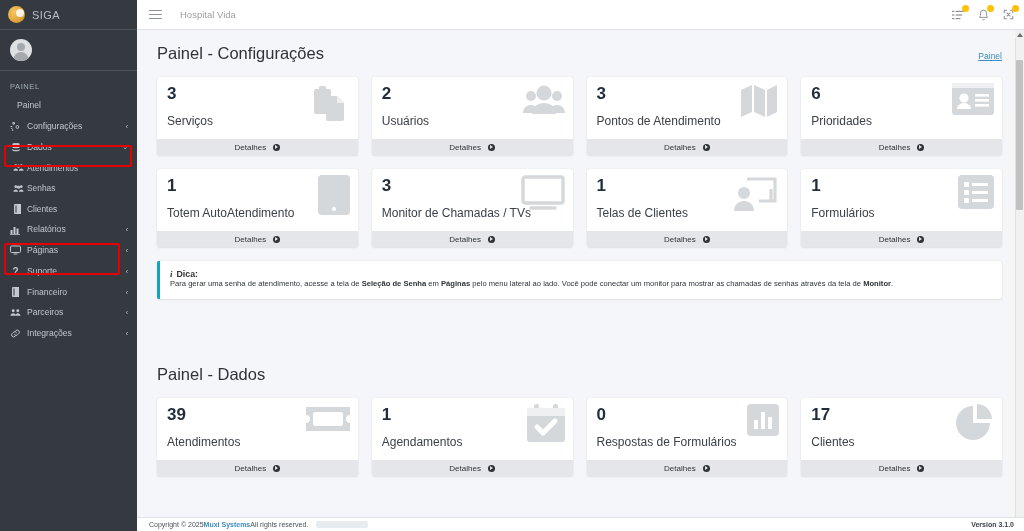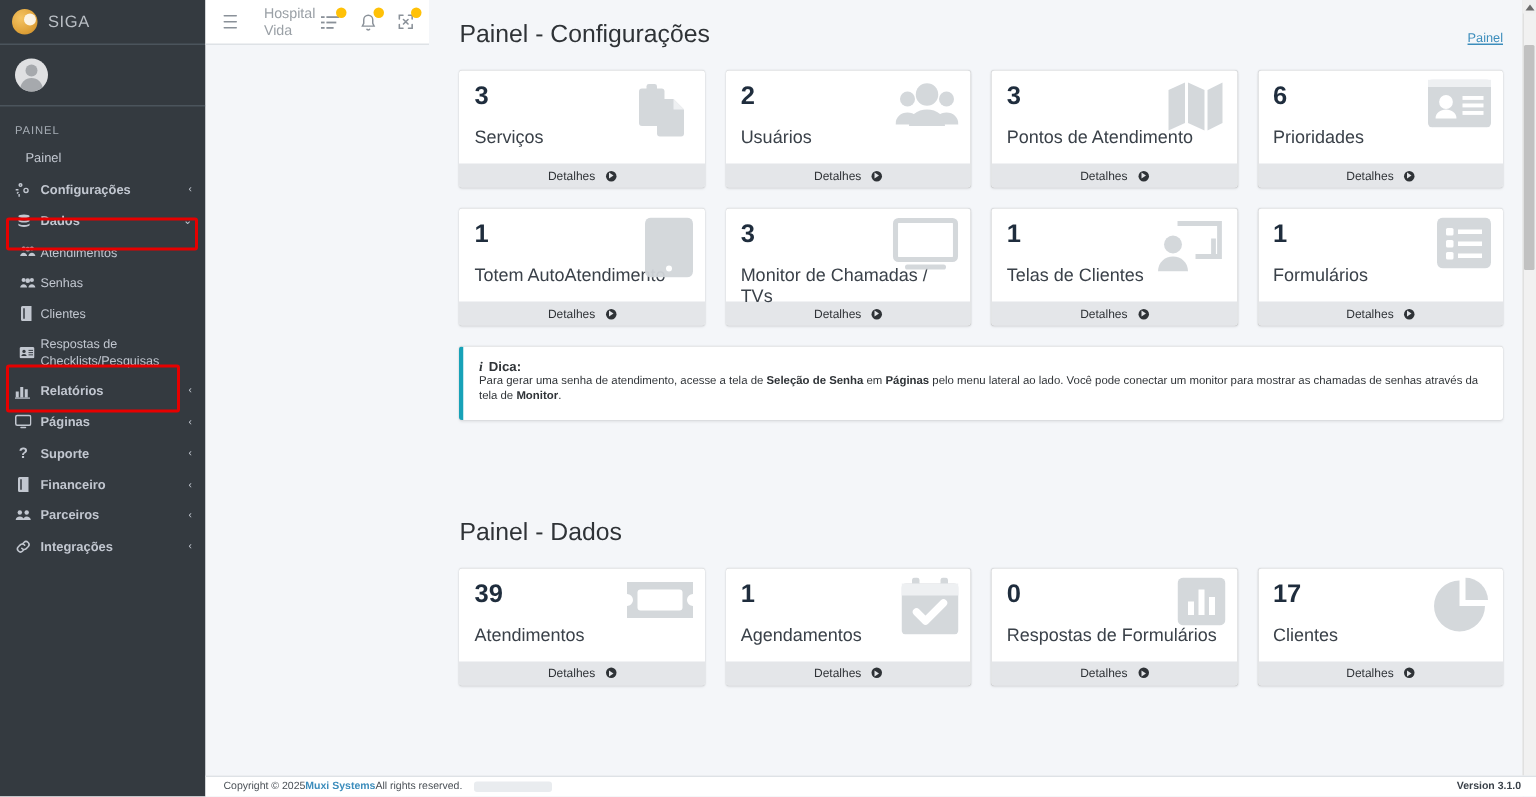--- a/index.html
+++ b/index.html
@@ -75,41 +75,41 @@
     min-height: 20px;
   }
   .nav-item.plain { padding-left: 17px; }
   .nav-item .ic {
     width: 13px; flex: 0 0 13px;
     display: inline-flex; align-items: center; justify-content: center;
     margin-right: 5px;
     color: #c2c7d0;
   }
   .nav-item .lbl { flex: 1 1 auto; line-height: 1.25; }
-  .nav-item.bold .lbl { font-weight: bold; }
+  .nav-item.bold .lbl { font-weight: normal; }
   .nav-item .arrow {
     font-size: 7px; color: #c2c7d0; margin-left: 4px;
   }
   .nav-item.sub { padding-left: 12px; font-size: 8.4px; }
   .nav-item.sub .ic { width: 12px; flex: 0 0 12px; margin-right: 3px; }
 
   .hl-box {
     position: absolute;
     border: 2px solid #e60000;
     border-radius: 2px;
     pointer-events: none;
   }
   #hl-dados { left: 4px; top: 145px; width: 128px; height: 22px; }
   #hl-respostas { left: 4px; top: 243px; width: 116px; height: 32px; }
 
   
   .main {
     flex: 1 1 auto; height: 531px;
     background: #f4f6f9;
-    display: flex; flex-direction: row;
+    display: flex; flex-direction: column;
     position: relative;
     overflow: hidden;
   }
   .topbar {
     height: 30px; background: #ffffff;
     border-bottom: 1px solid #dee2e6;
     display: flex; align-items: center;
     padding: 0 10px 0 12px;
     flex: 0 0 30px;
   }
@@ -287,33 +287,20 @@
 
       <div class="nav-item sub">
         <span class="ic">
           <svg width="8" height="10" viewBox="0 0 16 20" fill="currentColor">
               <path d="M2 0h12v20H2a2 2 0 01-2-2V2a2 2 0 012-2zm1 3v14h2V3H3z"></path>
             </svg>
         </span>
         <span class="lbl">Clientes</span>
       </div>
 
-      <div class="nav-item sub">
-        <span class="ic">
-          <svg width="10" height="8" viewBox="0 0 20 15" fill="currentColor">
-              <rect x="0" y="0" width="20" height="15" rx="2"></rect>
-              <circle cx="6" cy="6" r="2.2" fill="#343a40"></circle>
-              <path d="M2.5 12c0-1.6 1.6-2.6 3.5-2.6s3.5 1 3.5 2.6h-7z" fill="#343a40"></path>
-              <rect x="12" y="4" width="6" height="1.3" fill="#343a40"></rect>
-              <rect x="12" y="7" width="6" height="1.3" fill="#343a40"></rect>
-              <rect x="12" y="10" width="6" height="1.3" fill="#343a40"></rect>
-            </svg>
-        </span>
-        <span class="lbl">Respostas de Checklists/Pesquisas</span>
-      </div>
 
       <div class="nav-item bold">
         <span class="ic">
           <svg width="11" height="10" viewBox="0 0 22 20" fill="currentColor">
               <rect x="1" y="10" width="4" height="8"></rect>
               <rect x="7" y="4" width="4" height="14"></rect>
               <rect x="13" y="7" width="4" height="11"></rect>
               <rect x="0" y="18" width="20" height="1.6"></rect>
             </svg>
         </span>

